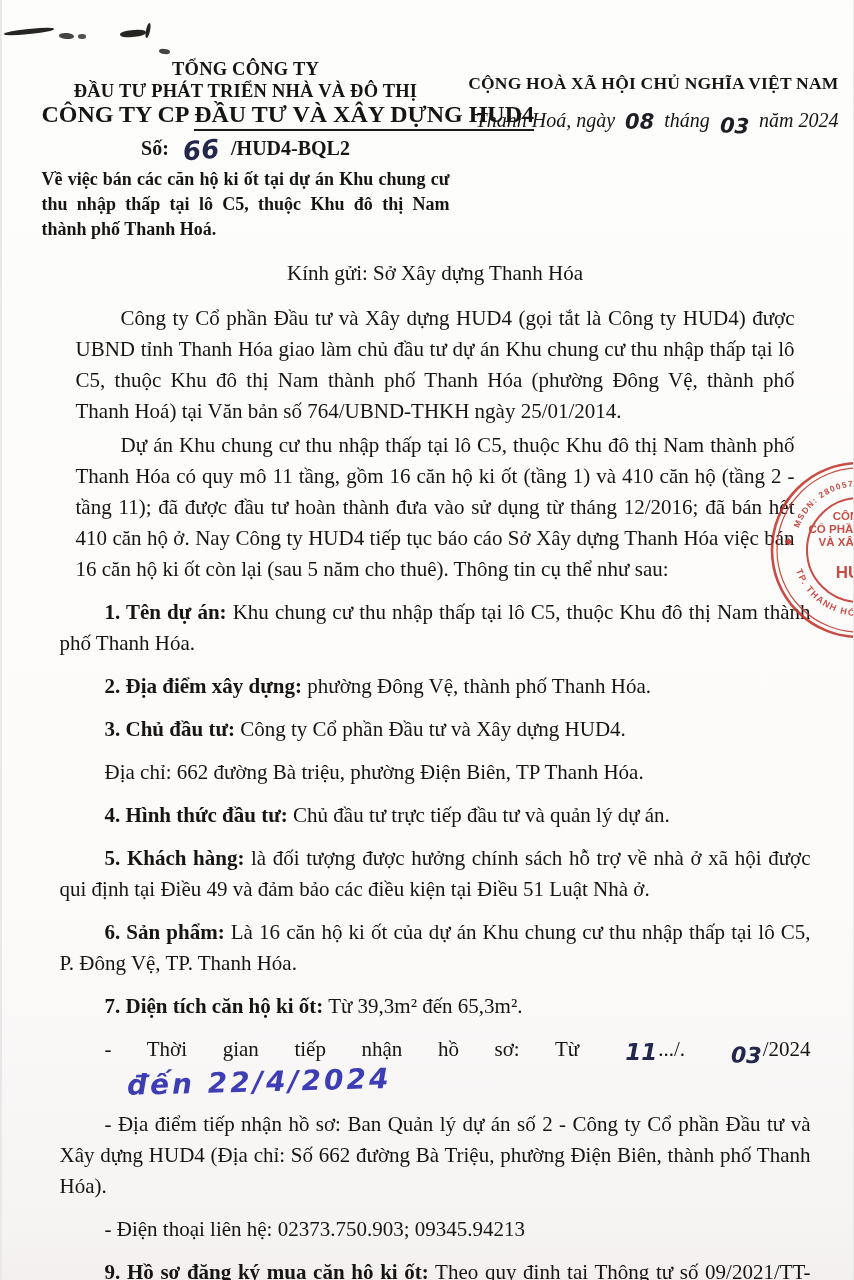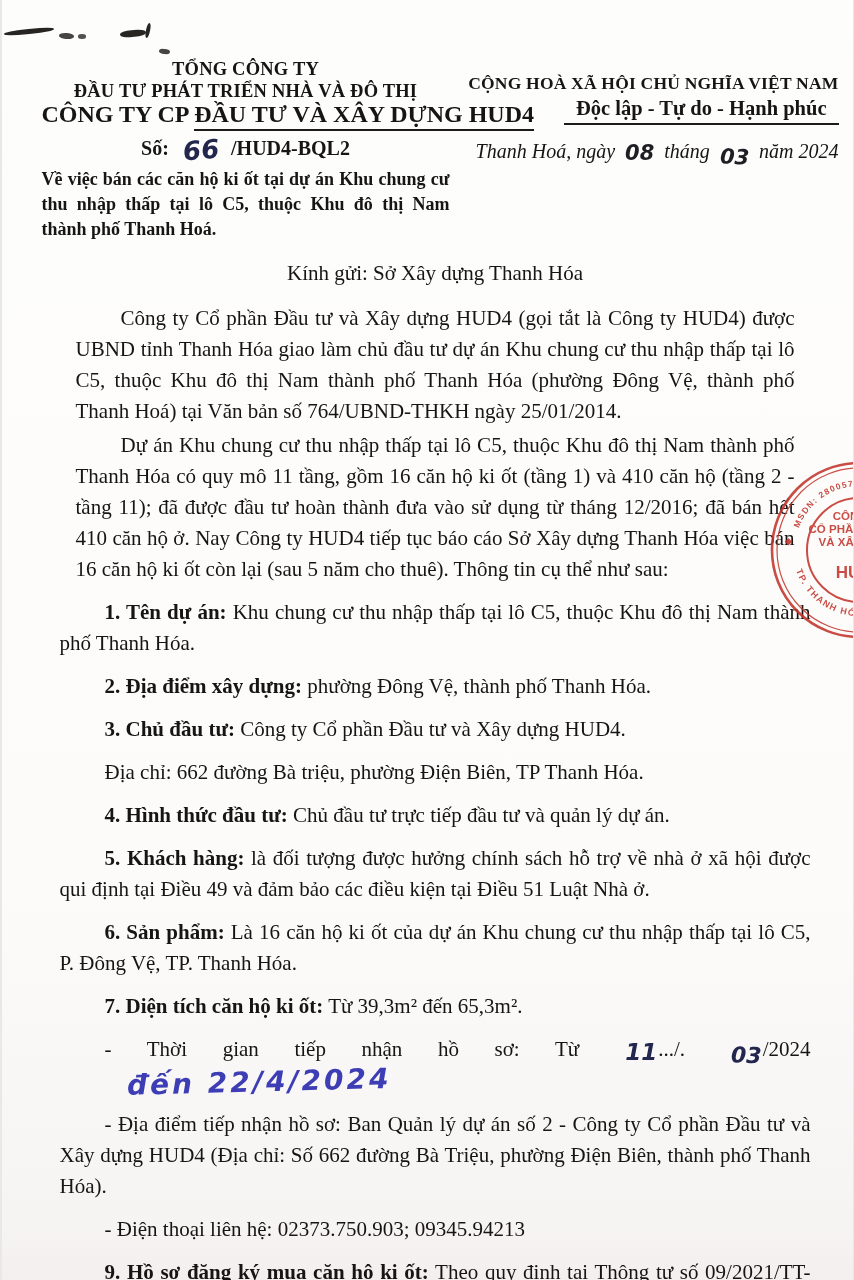--- a/index.html
+++ b/index.html
@@ -70,21 +70,20 @@
       <div class="l1">TỔNG CÔNG TY</div>
       <div class="l2">ĐẦU TƯ PHÁT TRIỂN NHÀ VÀ ĐÔ THỊ</div>
       <div class="l3"><span>CÔNG TY CP </span><span class="u">ĐẦU TƯ VÀ XÂY DỰNG HUD4</span></div>
       <div class="doc-no">
         <span>Số:</span><span class="hw hw-66">66</span><span>/HUD4-BQL2</span>
       </div>
       <div class="subject">Về việc bán các căn hộ ki ốt tại dự án Khu chung cư thu nhập thấp tại lô C5, thuộc Khu đô thị Nam thành phố Thanh Hoá.</div>
     </div>
     <div class="h-right">
       <div class="r1">CỘNG HOÀ XÃ HỘI CHỦ NGHĨA VIỆT NAM</div>
-      <div><span class="r2">Độc lập - Tự do - Hạnh phúc</span></div>
       <div class="r-date">
         <span>Thanh Hoá, ngày</span>
         <span class="hw hw-date">08</span>
         <span>tháng</span>
         <span class="hw hw-date month">03</span>
         <span>năm 2024</span>
       </div>
     </div>
   </div>
 

